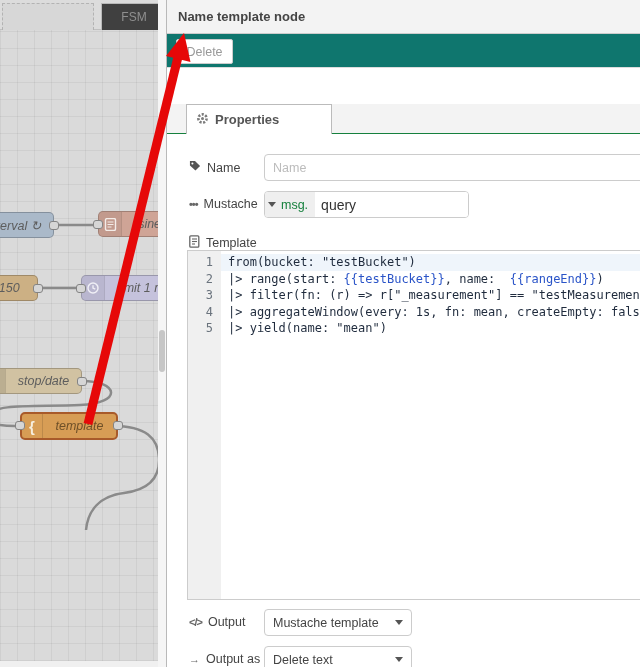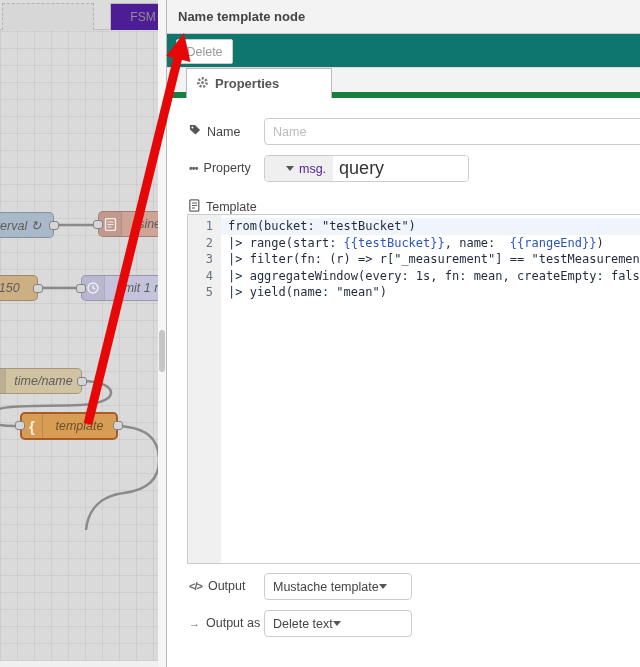--- a/index.html
+++ b/index.html
@@ -9,21 +9,21 @@
   
   #canvas { position:absolute; left:0; top:0; width:166px; height:667px; background:#dadada; overflow:hidden; }
   #grid { position:absolute; left:0; top:30px; width:158px; height:631px;
     background-image:
       repeating-linear-gradient(0deg, rgba(0,0,0,0.05) 0 1px, transparent 1px 17px),
       repeating-linear-gradient(90deg, rgba(0,0,0,0.05) 0 1px, transparent 1px 17px);
   }
   #canvas-tabbar { position:absolute; left:0; top:0; width:166px; height:30px; background:#dcdcdc; border-bottom:1px solid #c0c0c0; }
   .ws-tab { position:absolute; top:3px; height:27px; font-size:12px; color:#8f8f8f; text-align:center; line-height:27px; }
   .ws-tab.dashed { left:2px; width:92px; background:#d7d7d7; border:1px dashed #b3b3b3; border-bottom:none; }
-  .ws-tab.solid  { left:110px; width:66px; background:#4c1d95; border:1px solid #b9b9b9; border-bottom:none; }
+  .ws-tab.solid  { left:101px; width:66px; background:#404040; border:1px solid #b9b9b9; border-bottom:none; }
 
   .node { position:absolute; height:26px; border-radius:5px; border:1px solid rgba(0,0,0,0.22);
           display:flex; align-items:center; font-size:12.5px; font-style:italic; color:#5d5d5d; overflow:hidden; }
   .node .lbl { flex:1; text-align:center; padding:0 4px; white-space:nowrap; }
   .iconbox { width:22px; height:100%; display:flex; align-items:center; justify-content:center; background:rgba(0,0,0,0.06); }
   .sep { width:1px; height:100%; background:rgba(0,0,0,0.12); }
   .port { position:absolute; width:10px; height:9px; background:#d6d6d6; border:1px solid #848484; border-radius:3px; }
 
   #node-interval { left:-26px; top:212px; width:80px; background:#aab9c9; }
   #node-sinewave { left:98px;  top:211px; width:92px; background:#cfa496; }
@@ -40,45 +40,45 @@
   #v-scroll { position:absolute; right:0; top:0; width:8px; height:667px; background:#f5f5f5; z-index:5; }
   #v-thumb { position:absolute; left:1px; top:330px; width:6px; height:42px; background:#c6c6c6; border-radius:3px; }
   #h-scroll { position:absolute; left:0; bottom:0; width:158px; height:6px; background:#f0f0f0; z-index:5; }
 
   
   #tray { position:absolute; left:166px; top:0; width:474px; height:667px; background:#fff;
           border-left:1px solid #b9b9b9; box-shadow:-1px 0 3px rgba(0,0,0,0.18); }
   #tray-header { height:34px; background:#f3f3f3; border-bottom:1px solid #ccc; font-size:13px; font-weight:bold; color:#444; line-height:34px; padding-left:11px; }
   #tray-toolbar { height:34px; background:#0f766e; border-bottom:1px solid #ddd; }
   #delete-btn { margin:5px 0 0 9px; width:57px; height:25px; background:#fff; border:1px solid #ccc; border-radius:2px; color:#999; font-size:12.5px; font-family:"Liberation Sans",sans-serif; }
-  #tab-row { height:30px; background:#f3f3f3; border-bottom:6px solid #15803d; position:relative; }
+  #tab-row { height:30px; background:#f3f3f3; border-bottom:1px solid #15803d; position:relative;margin-top:36px; }
   #tab-properties { position:absolute; left:19px; top:0; width:146px; height:30px; background:#fff;
      border:1px solid #bbb; border-bottom:none; display:flex; align-items:center; padding-left:9px; gap:6px;
      font-size:13px; font-weight:bold; color:#555; }
 
   #tray-body { position:relative; background:#fff; height:568px; }
   .form-label { position:absolute; left:22px; display:flex; align-items:center; gap:6px; font-size:12.5px; color:#444; }
   .t-input { position:absolute; left:97px; height:27px; border:1px solid #ccc; border-radius:4px; font-size:12.5px; color:#333; padding:0 8px; font-family:"Liberation Sans",sans-serif; }
   .t-input::placeholder { color:#bcbcbc; }
   #name-input { top:20px; width:395px; }
   #typed-input { position:absolute; left:97px; top:57px; width:205px; height:27px; border:1px solid #ccc; border-radius:4px; display:flex; overflow:hidden; }
-  #typed-btn { background:#efefef; display:flex; align-items:center; gap:5px; padding:0 7px 0 21px; font-size:12.5px; color:#4c1d95; border:none; font-family:"Liberation Sans",sans-serif; }
+  #typed-btn { background:#efefef; display:flex; align-items:center; gap:5px; padding:0 7px 0 3px; font-size:12.5px; color:#15803d; border:none; font-family:"Liberation Sans",sans-serif; }
   .caret-down { width:0; height:0; border-left:4px solid transparent; border-right:4px solid transparent; border-top:5px solid #555; }
-  #typed-value { border:none; outline:none; flex:1; font-size:18px; color:#333; padding:0 6px; font-family:"Liberation Sans",sans-serif; min-width:0; }
+  #typed-value { border:none; outline:none; flex:1; font-size:14px; color:#333; padding:0 6px; font-family:"Liberation Sans",sans-serif; min-width:0; }
 
   #template-label { top:101px; }
   #code-editor { position:absolute; left:20px; top:116px; width:454px; height:350px; border:1px solid #ccc; background:#fff; display:flex; font-family:"DejaVu Sans Mono",monospace; font-size:12px; line-height:16.5px; }
   #code-gutter { width:33px; background:#f0f0f0; color:#6a737d; text-align:right; padding:3px 8px 0 0; }
   #code-lines { flex:1; padding:3px 0 0 7px; overflow:hidden; }
   .code-line { white-space:pre; color:#1f2b3d; }
   .code-line.active { background:rgba(30,120,200,0.07); margin-left:-7px; padding-left:7px; }
   .seg-mustache { color:#2a54c8; }
 
   .selectbox { position:absolute; left:97px; width:148px; height:27px; border:1px solid #ccc; border-radius:4px; background:#fff;
-     display:flex; align-items:center; font-size:12.5px; color:#444; padding:0 8px; justify-content:flex-start; }
+     display:flex; align-items:center; font-size:12.5px; color:#444; padding:0 8px; justify-content:space-between; }
   #format-select { top:475px; }
   #output-select { top:512px; }
   #format-label { top:481px; } #output-label { top:518px; }
   #name-label { top:26px; } #property-label { top:63px; }
 
   .mini-icon { display:inline-block; flex:none; }
   .txt-icon { font-size:11px; color:#666; font-weight:bold; letter-spacing:-1px; }
 </style>
 </head>
 <body>
@@ -129,21 +129,21 @@
           </svg>
       </div>
       <div class="sep"></div>
       <div class="lbl">limit 1 ms</div>
     </div>
     <div class="port" style="left:76px; top:284px;"></div>
 
     <div class="node" id="node-timedate">
       <div class="iconbox">f</div>
       <div class="sep"></div>
-      <div class="lbl">time/name</div>
+      <div class="lbl">stop/date</div>
     </div>
     <div class="port" style="left:77px; top:377px;"></div>
 
     <div class="node" id="node-template">
       <div class="brace">{</div>
       <div class="sep"></div>
       <div class="lbl">template</div>
     </div>
     <div class="port" style="left:15px; top:421px;"></div>
     <div class="port" style="left:113px; top:421px;"></div>
@@ -188,21 +188,21 @@
               <path d="M6.5 1 L12 6.5 L7 11.5 L1 6 L1 1 Z" fill="#555"></path>
               <circle cx="3.7" cy="3.7" r="1.1" fill="#fff"></circle>
             </svg>
         </span>
         <span>Name</span>
       </div>
       <input class="t-input" id="name-input" placeholder="Name" style="">
 
       <div class="form-label" id="property-label">
         <span class="txt-icon">•••</span>
-        <span>Property</span>
+        <span>Mustache</span>
       </div>
       <div id="typed-input">
         <button id="typed-btn">
           <span class="caret-down"></span>
           <span>msg.</span>
         </button>
         <input id="typed-value" value="query" style="">
       </div>
 
       <div class="form-label" id="template-label">

